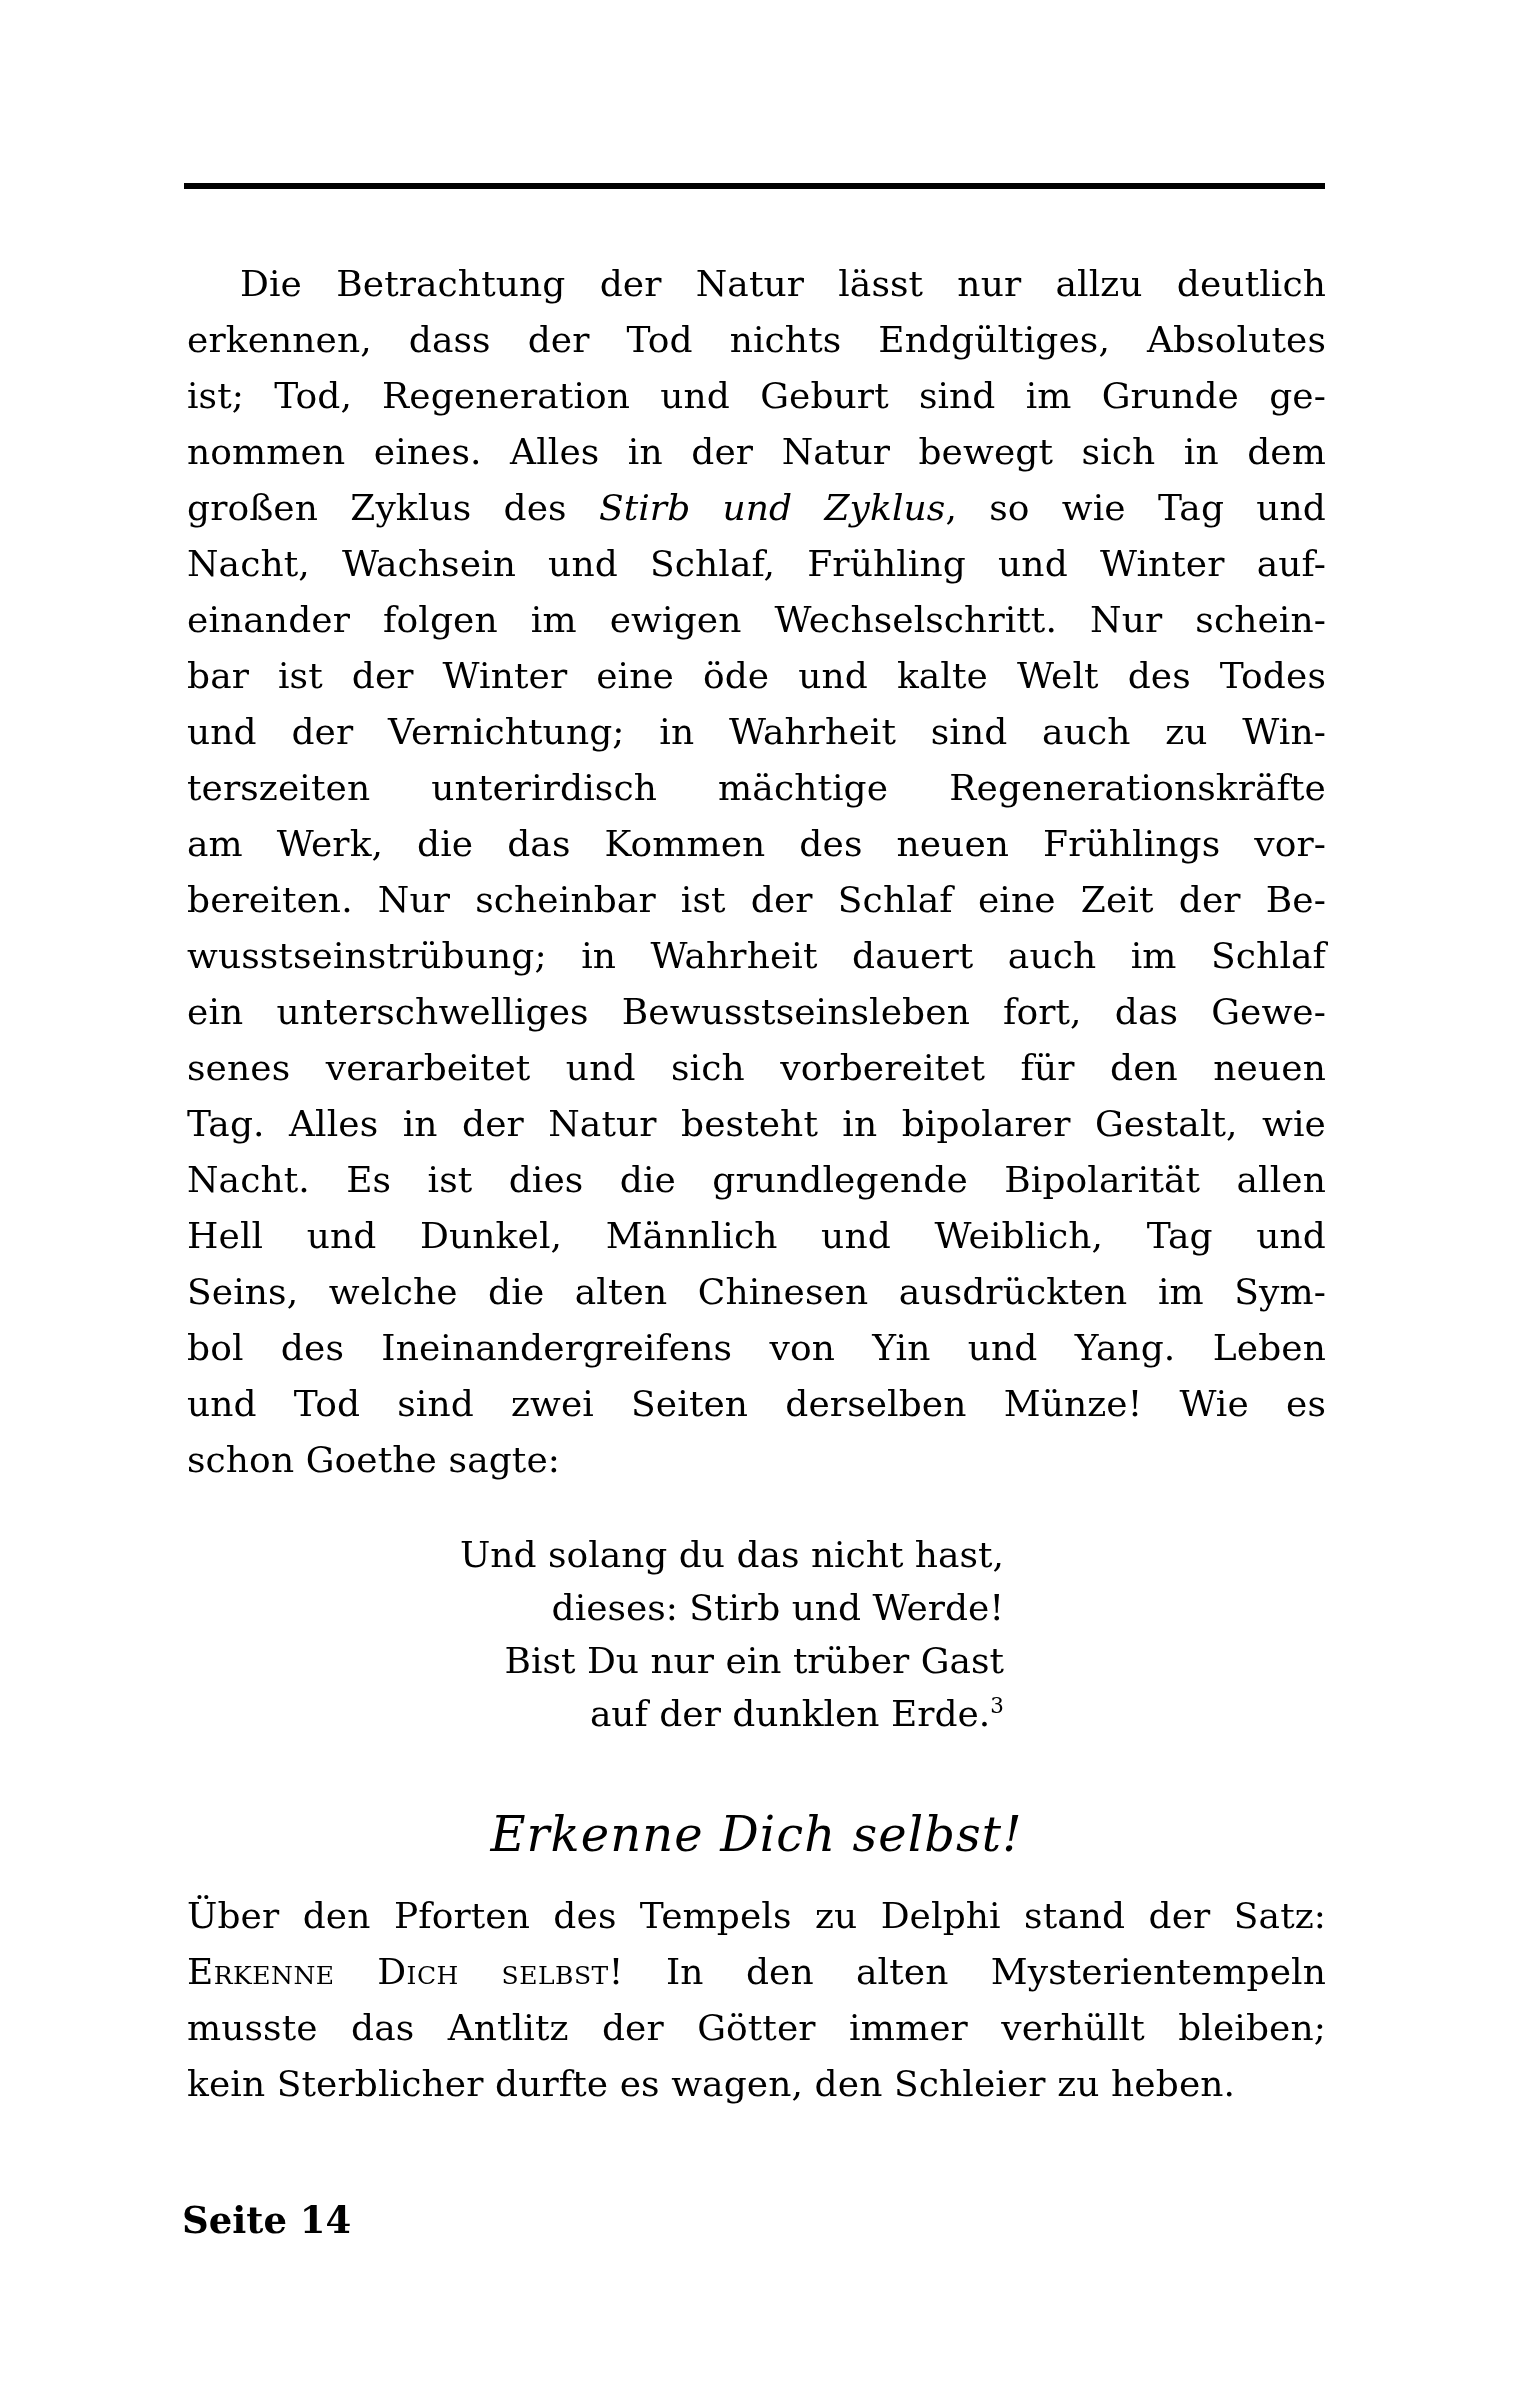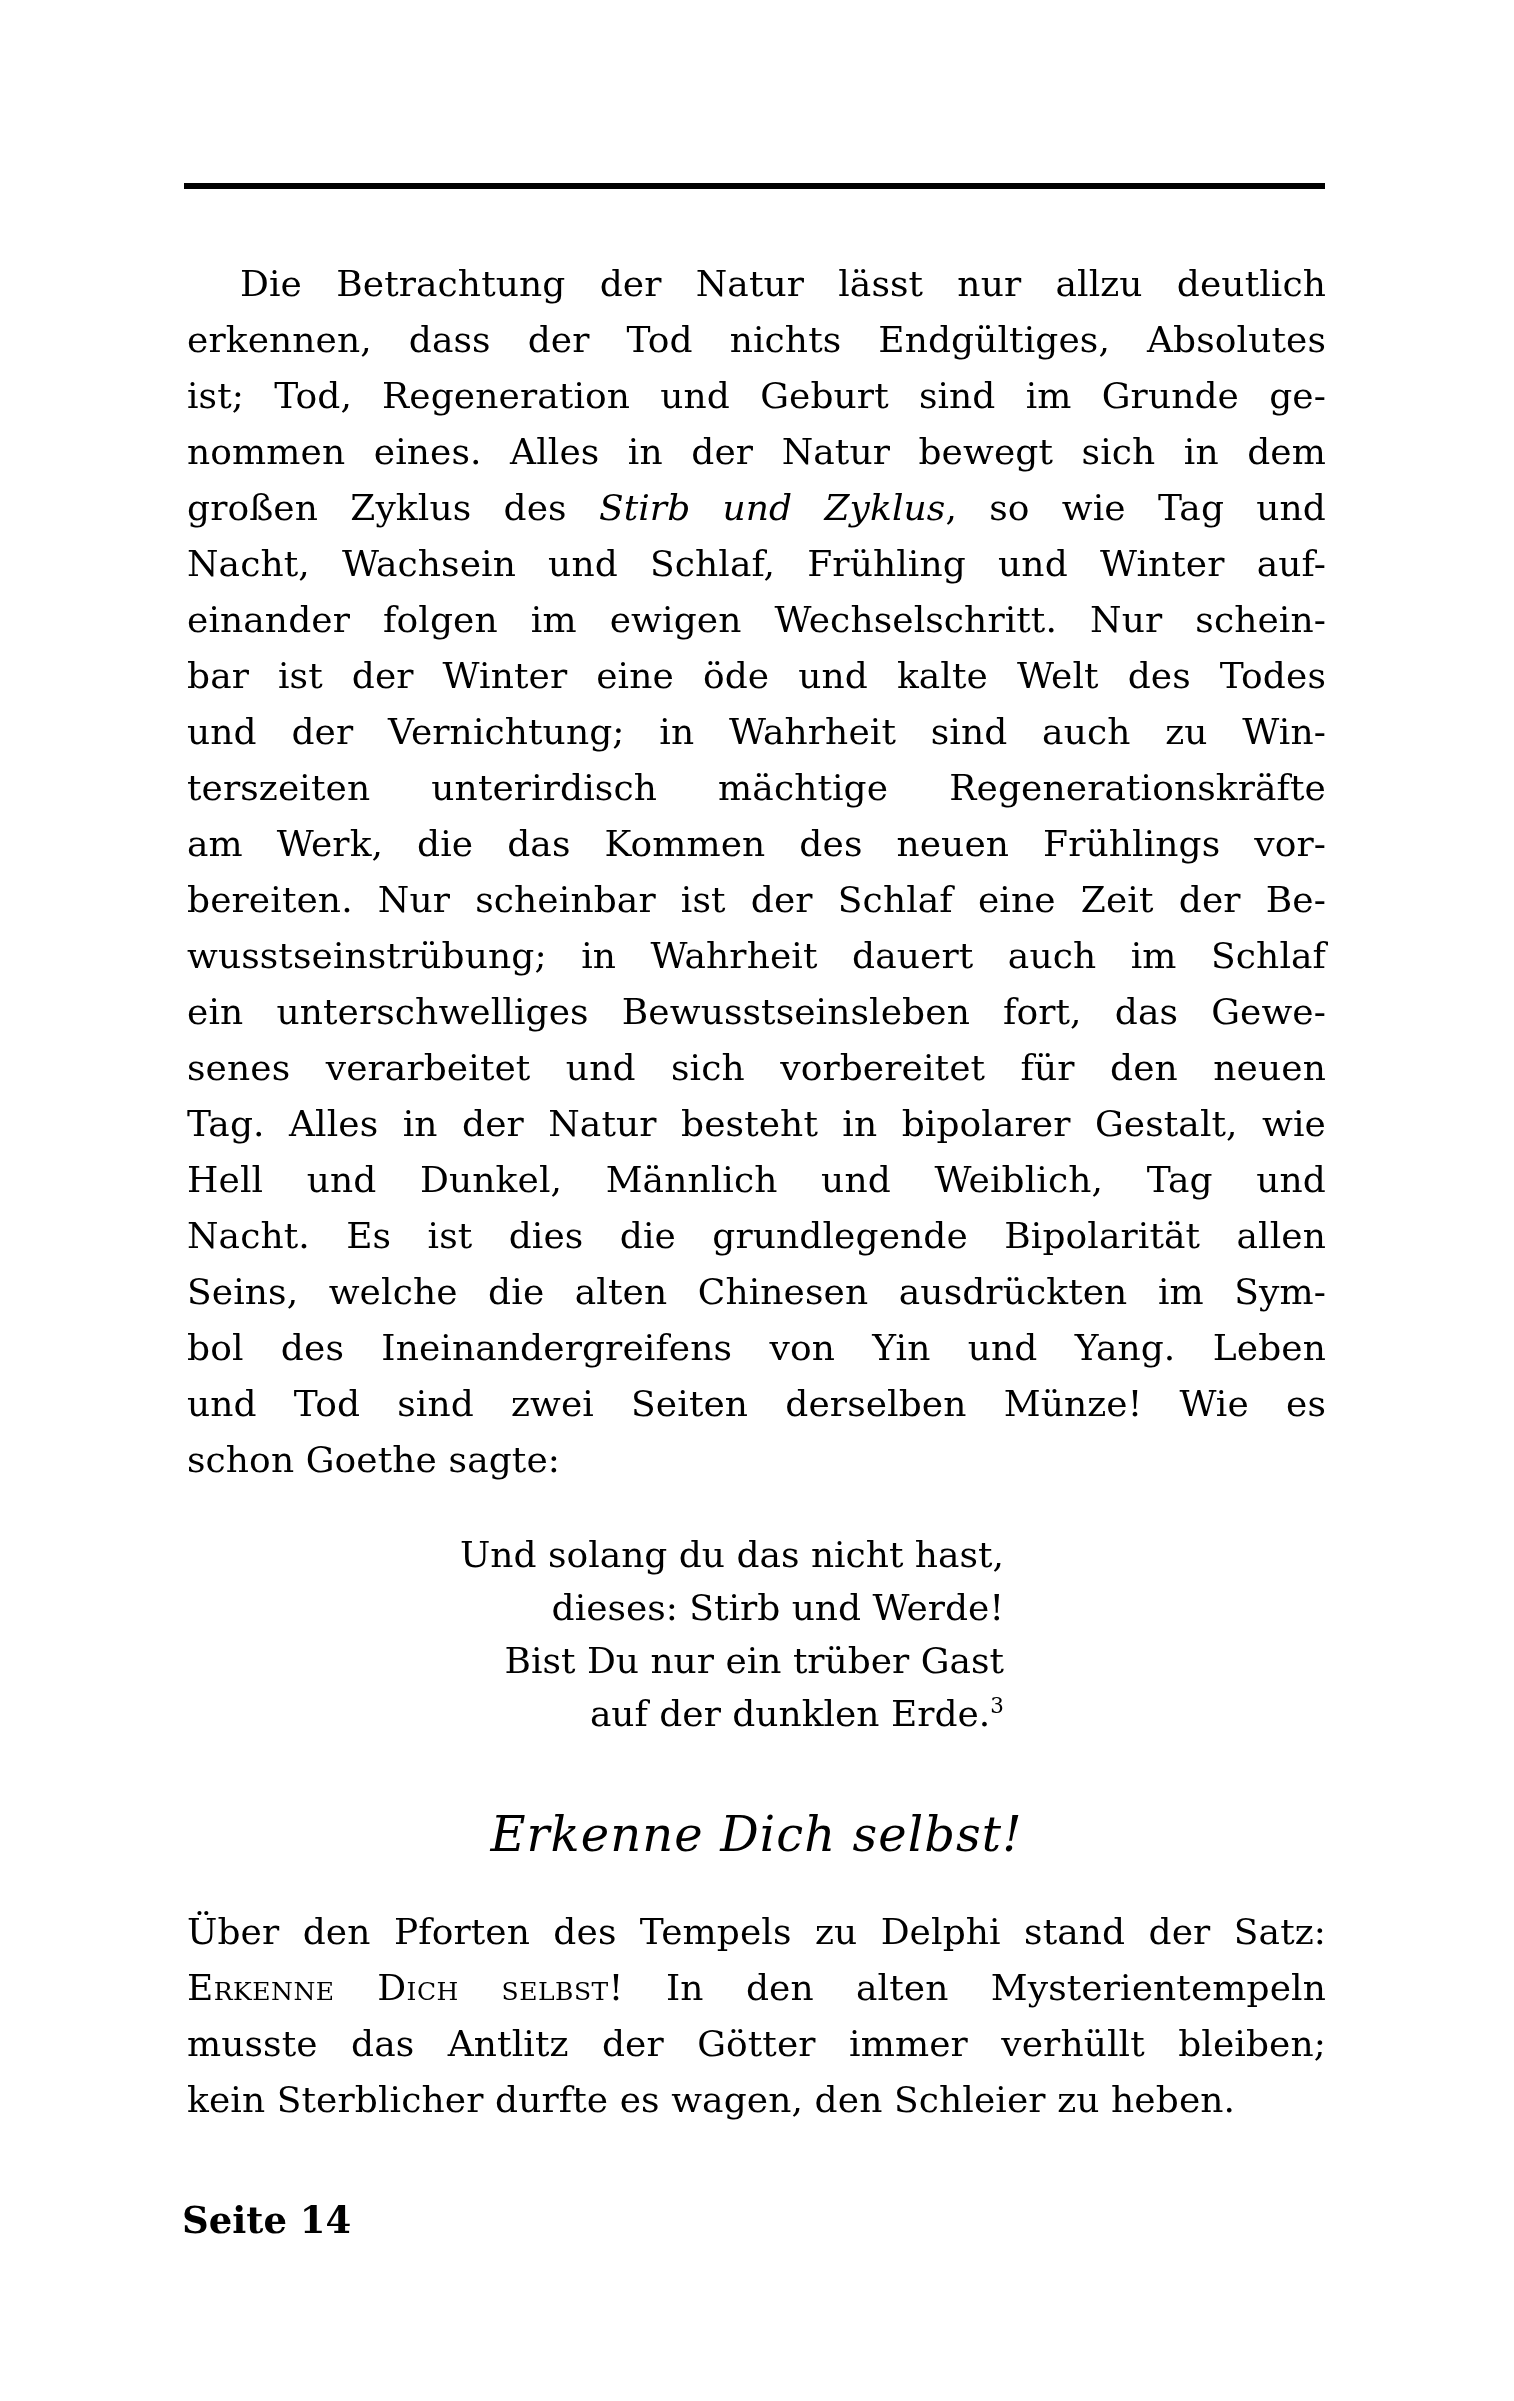--- a/index.html
+++ b/index.html
@@ -21,21 +21,21 @@
     background: #000000;
   }
   .bodyblock {
     position: absolute;
     left: 187px; width: 1139px;
     font-size: 36px;
     line-height: 56px;
     letter-spacing: 0.1px;
   }
   .para1 { top: 256px; }
-  .para2 { top: 1888px; margin-top: 16px; }
+  .para2 { top: 1888px; }
   .line-just {
     text-align: justify;
     text-align-last: justify;
     white-space: normal;
   }
   .line-left {
     text-align: right;
     text-align-last: left;
   }
   .indent { text-indent: 53px; }
@@ -88,22 +88,22 @@
     <div class="line-just">einander folgen im ewigen Wechselschritt. Nur schein-</div>
     <div class="line-just">bar ist der Winter eine öde und kalte Welt des Todes</div>
     <div class="line-just">und der Vernichtung; in Wahrheit sind auch zu Win-</div>
     <div class="line-just">terszeiten unterirdisch mächtige Regenerationskräfte</div>
     <div class="line-just">am Werk, die das Kommen des neuen Frühlings vor-</div>
     <div class="line-just">bereiten. Nur scheinbar ist der Schlaf eine Zeit der Be-</div>
     <div class="line-just">wusstseinstrübung; in Wahrheit dauert auch im Schlaf</div>
     <div class="line-just">ein unterschwelliges Bewusstseinsleben fort, das Gewe-</div>
     <div class="line-just">senes verarbeitet und sich vorbereitet für den neuen</div>
     <div class="line-just">Tag. Alles in der Natur besteht in bipolarer Gestalt, wie</div>
+    <div class="line-just">Nacht. Es ist dies die grundlegende Bipolarität allen</div>
     <div class="line-just">Hell und Dunkel, Männlich und Weiblich, Tag und</div>
-    <div class="line-just">Nacht. Es ist dies die grundlegende Bipolarität allen</div>
     <div class="line-just">Seins, welche die alten Chinesen ausdrückten im Sym-</div>
     <div class="line-just">bol des Ineinandergreifens von Yin und Yang. Leben</div>
     <div class="line-just">und Tod sind zwei Seiten derselben Münze! Wie es</div>
     <div class="line-left">schon Goethe sagte:</div>
   </div>
 
   <div class="poem">
     <div>Und solang du das nicht hast,</div>
     <div>dieses: Stirb und Werde!</div>
     <div>Bist Du nur ein trüber Gast</div>

